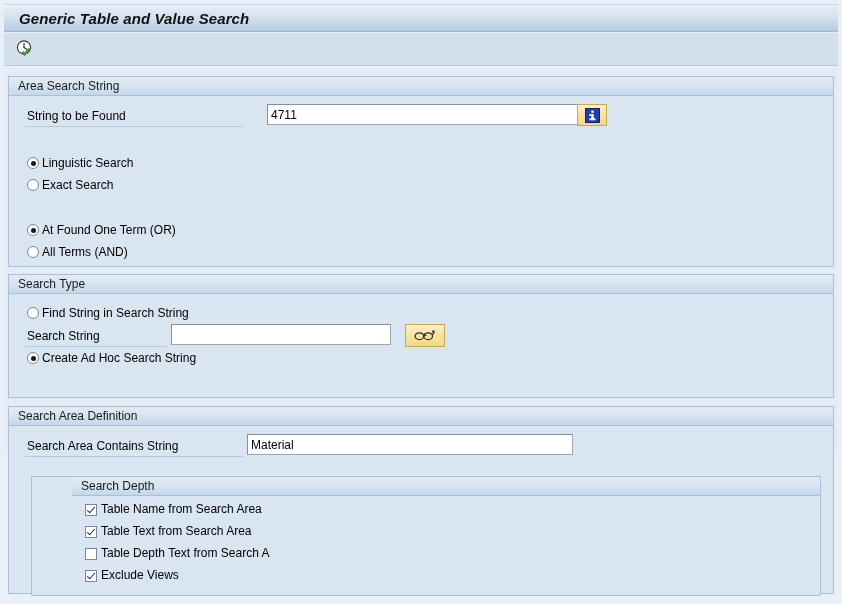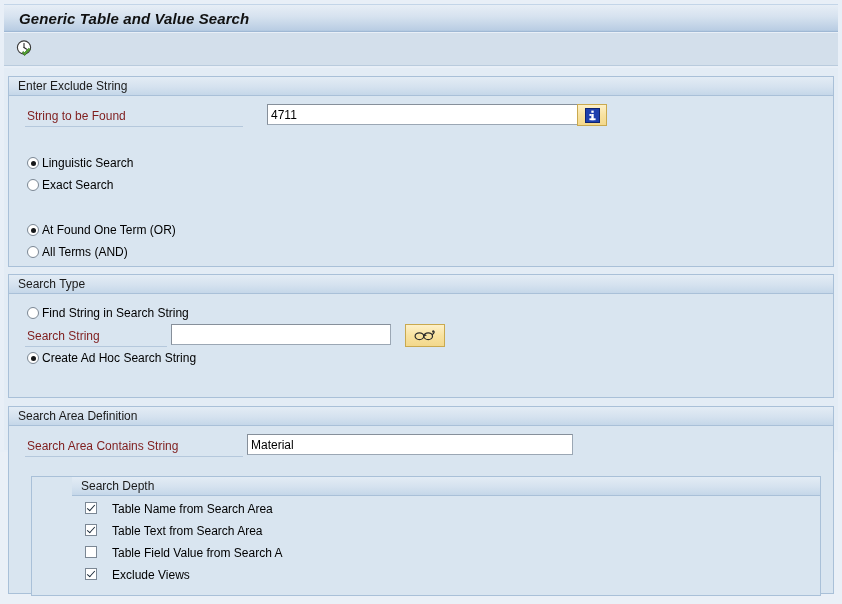--- a/index.html
+++ b/index.html
@@ -114,21 +114,21 @@
     position: absolute;
     background: #d9e5f0;
     border: 1px solid #a9c0d8;
     box-sizing: border-box;
   }
 
   
   .field-label {
     position: absolute;
     font-size: 12px;
-    color: #7f1d1d;
+    color: #000000;
     white-space: nowrap;
     line-height: 16px;
   }
   .label-underline {
     position: absolute;
     height: 1px;
     background: #b5c8dc;
   }
 
   .text-input {
@@ -193,24 +193,23 @@
     margin-left: 3px;
     font-size: 12px;
     color: #000;
     line-height: 14px;
   }
 
   
   .check-row {
     position: absolute;
     display: flex;
-    align-items: flex-start;
+    align-items: flex-end;
     cursor: pointer;
     white-space: nowrap;
-    gap: 11px;
   }
   .check-mark {
     width: 12px;
     height: 12px;
     background: #ffffff;
     border: 1px solid #7b8794;
     box-sizing: border-box;
     position: relative;
     flex: 0 0 auto;
   }
@@ -253,21 +252,21 @@
           <path d="M7.2 13.4 L9.6 16.6 L15.2 10.4 L13.6 9.3 L9.4 13.8 L8.4 12.5 Z" fill="#56a534" stroke="#2f6b1d" stroke-width="0.7" stroke-linejoin="round"></path>
         </svg>
       </span>
     </div>
   </div>
 
   <div class="content">
 
     <div class="group" style="left:4px; top:8px; width:826px; height:191px;">
       <div class="group-header">
-        <span>Enter Exclude String</span>
+        <span>Area Search String</span>
       </div>
       <div class="group-body">
 
         <div class="field-label" style="left:18px; top:12px;">String to be Found</div>
         <div class="label-underline" style="left:16px; top:30px; width:218px;"></div>
 
         <input class="text-input" style="left: 238px; top: 8px; width: 326px; margin-left: 20px;" type="text" value="4711">
 
         <div class="icon-button" style="left:568px; top:8px; width:30px; height:22px;">
           <span>
@@ -360,21 +359,21 @@
               <span class="check-label">Table Name from Search Area</span>
             </div>
 
             <div class="check-row" style="left:13px; top:28px;">
               <span class="check-mark checked"></span>
               <span class="check-label">Table Text from Search Area</span>
             </div>
 
             <div class="check-row" style="left:13px; top:50px;">
               <span class="check-mark"></span>
-              <span class="check-label">Table Field Value from Search A</span>
+              <span class="check-label">Table Depth Text from Search A</span>
             </div>
 
             <div class="check-row" style="left:13px; top:72px;">
               <span class="check-mark checked"></span>
               <span class="check-label">Exclude Views</span>
             </div>
 
           </div>
         </div>
 

